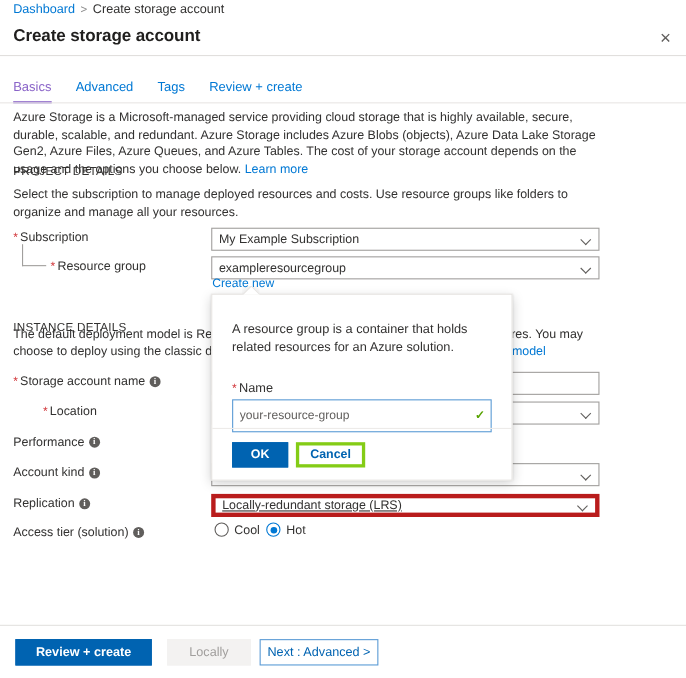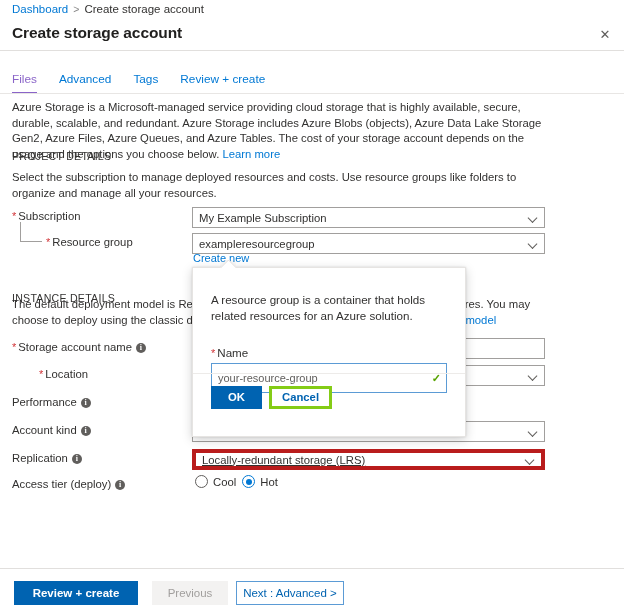--- a/index.html
+++ b/index.html
@@ -295,21 +295,21 @@
     position: absolute;
     right: 5px; top: 50%;
     transform: translateY(-50%);
     color: #57a300;
     font-size: 11px;
     font-weight: bold;
     line-height: 1;
   }
   .callout-footer {
     position: absolute;
-    left: 0; bottom: 16px;
+    left: 0; bottom: 0;
     width: 100%;
     height: 47px;
     border-top: 1px solid #edebe9;
     display: flex;
     align-items: center;
     padding-left: 18px;
     gap: 7px;
   }
   .btn-primary {
     background: #0063b1;
@@ -391,21 +391,21 @@
   <div class="breadcrumb">
     <span class="crumb-link">Dashboard</span><span class="crumb-sep">&gt;</span><span class="crumb-current">Create storage account</span>
   </div>
 
   <div class="titlebar">
     <div class="page-title">Create storage account</div>
     <div class="close-btn">✕</div>
   </div>
 
   <div class="tabs">
-    <div class="tab active">Files</div>
+    <div class="tab active">Basics</div>
     <div class="tab">Advanced</div>
     <div class="tab">Tags</div>
     <div class="tab">Review + create</div>
   </div>
   <div class="tabs-rule"></div>
 
   <div class="intro">
     <span>Azure Storage is a Microsoft-managed service providing cloud storage that is highly available, secure, durable, scalable, and redundant. Azure Storage includes Azure Blobs (objects), Azure Data Lake Storage Gen2, Azure Files, Azure Queues, and Azure Tables. The cost of your storage account depends on the usage and the options you choose below.</span>
     <span class="inline-link">Learn more</span>
   </div>
@@ -466,21 +466,21 @@
 
   <div class="field-label" style="left:12px; top:452px;">
     <span>Replication</span><span class="info-icon">i</span>
   </div>
   <div class="control highlight" style="top:449px;">
     <span>Locally-redundant storage (LRS)</span>
     <span class="caret"></span>
   </div>
 
   <div class="field-label" style="left:12px; top:478px;">
-    <span>Access tier (deploy)</span><span class="info-icon">i</span>
+    <span>Access tier (solution)</span><span class="info-icon">i</span>
   </div>
   <div class="radio-group">
     <div class="radio-item">
       <span class="radio-dot"></span>
       <span>Cool</span>
     </div>
     <div class="radio-item selected">
       <span class="radio-dot"></span>
       <span>Hot</span>
     </div>
@@ -500,17 +500,17 @@
     </div>
     <div class="callout-footer">
       <div class="btn-primary">OK</div>
       <div class="btn-secondary">Cancel</div>
     </div>
   </div>
 
   <div class="footer-rule"></div>
   <div class="footer">
     <div class="f-review">Review + create</div>
-    <div class="f-prev">Previous</div>
+    <div class="f-prev">Locally</div>
     <div class="f-next">Next : Advanced &gt;</div>
   </div>
 
 </div>
 
 </body></html>

